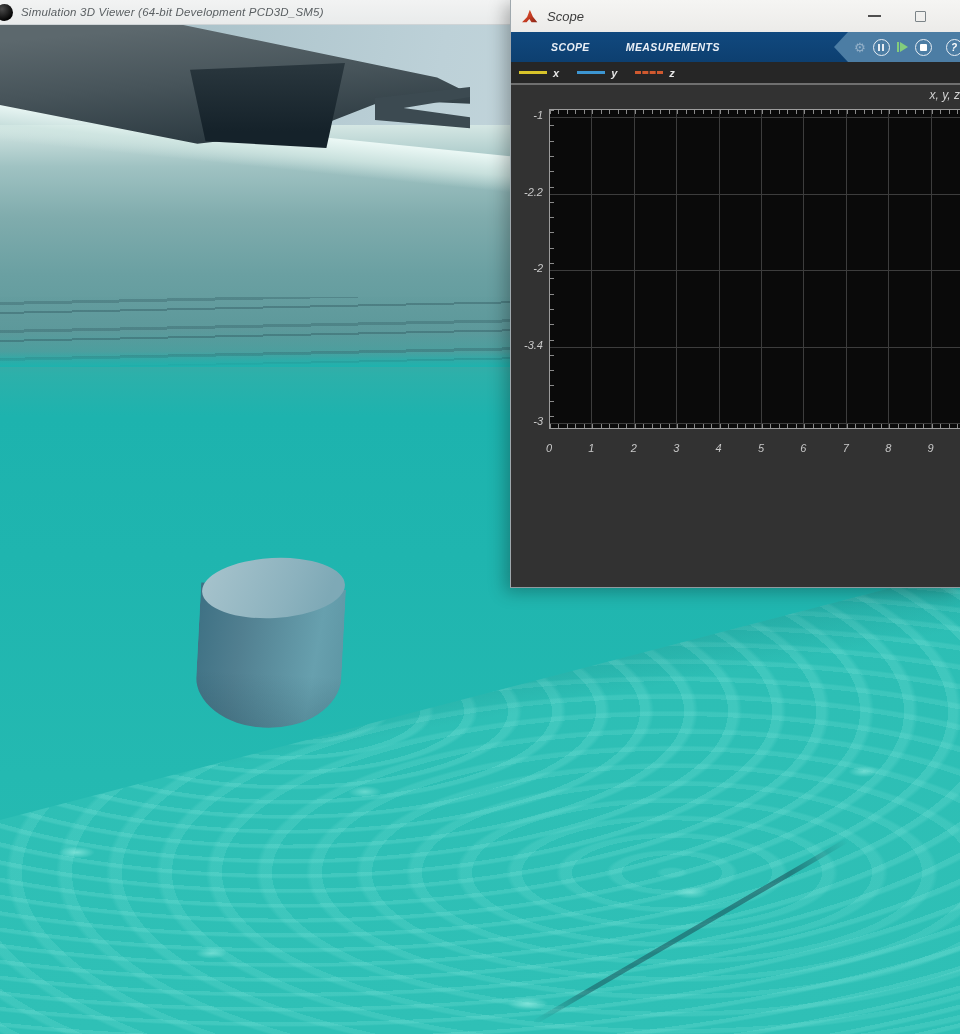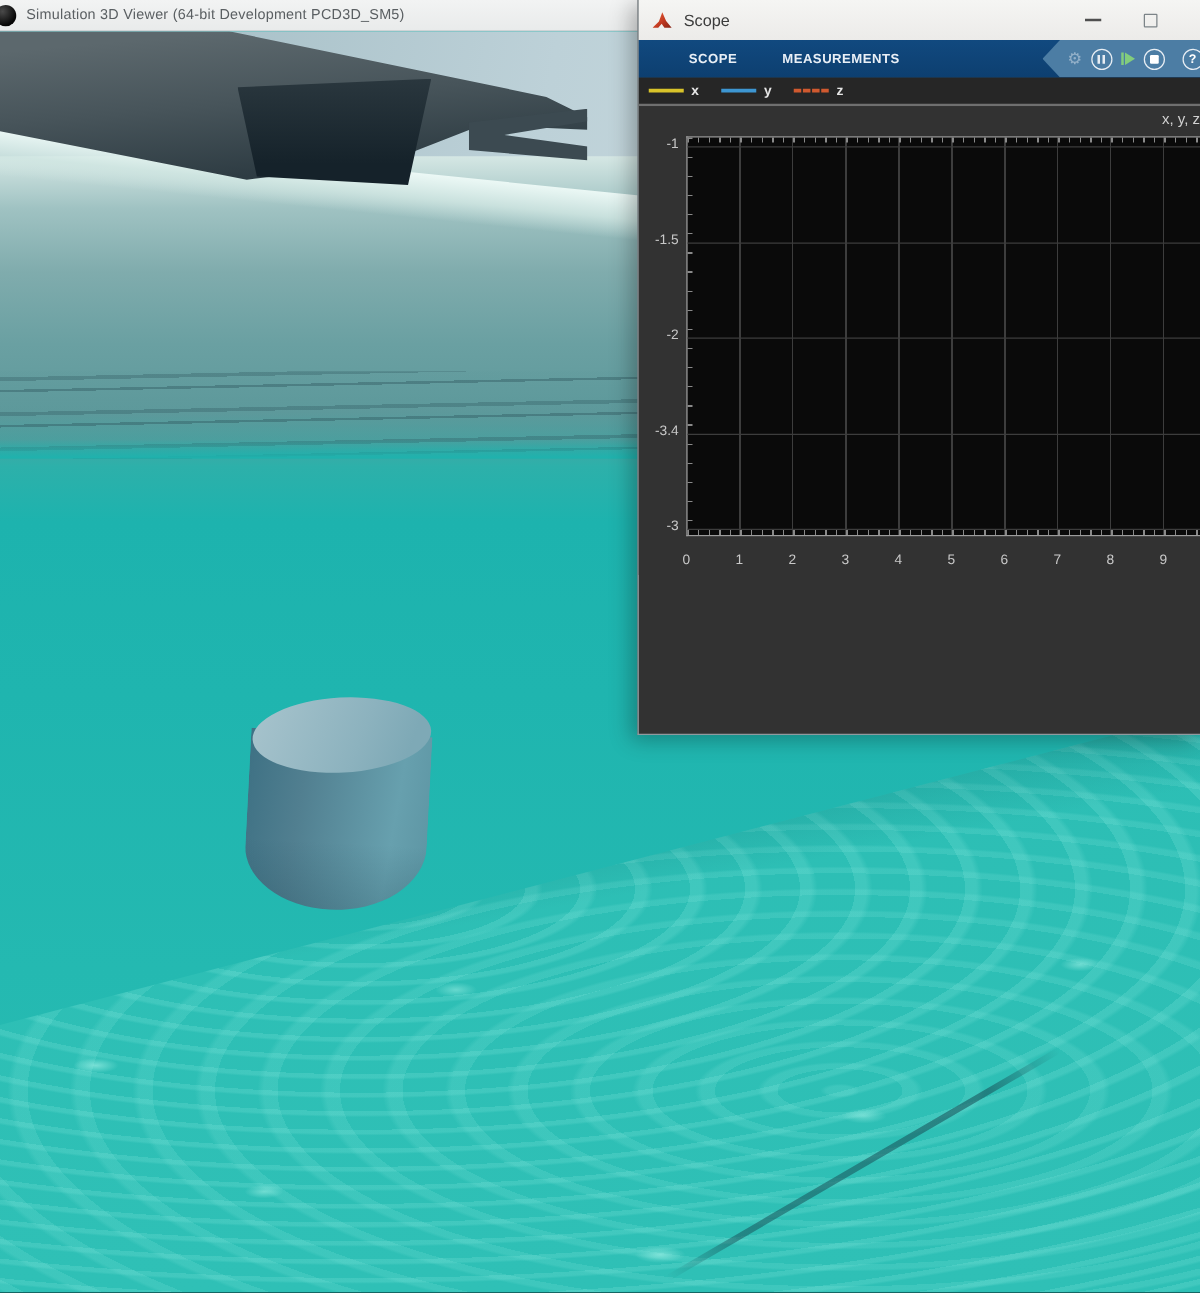--- a/index.html
+++ b/index.html
@@ -1,20 +1,21 @@
 <!DOCTYPE html>
 <html><head>
 <meta charset="utf-8">
 <style>
   html,body{margin:0;padding:0;background:#0c0c0c;}
   *{box-sizing:border-box;}
   .stage{
     position:relative;width:960px;height:1034px;overflow:hidden;
     font-family:"Liberation Sans","DejaVu Sans",sans-serif;
     background:#1db3ae;
+    font-style:italic;
   }
   
   .viewer-titlebar{
     position:absolute;left:0;top:0;width:100%;height:25px;
     background:linear-gradient(#f2f3f3,#e9ebeb);
     border-bottom:1px solid #cfd4d6;
     display:flex;align-items:center;z-index:2;
   }
   .ue-icon{
     width:17px;height:17px;border-radius:50%;
@@ -278,21 +279,21 @@
         <div>
             <div class="hgrid" style="--i: 0;"></div>
             <div class="hgrid" style="--i: 1;"></div>
             <div class="hgrid" style="--i: 2;"></div>
             <div class="hgrid" style="--i: 3;"></div>
             <div class="hgrid" style="--i: 4;"></div>
           </div>
       </div>
       <div>
           <span class="ytick" style="--i: 0;">-1</span>
-          <span class="ytick" style="--i: 1;">-1.5</span>
+          <span class="ytick" style="--i: 1;">-2.2</span>
           <span class="ytick" style="--i: 2;">-2</span>
           <span class="ytick" style="--i: 3;">-3.4</span>
           <span class="ytick" style="--i: 4;">-3</span>
         </div>
       <div>
           <span class="xtick" style="--i: 0;">0</span>
           <span class="xtick" style="--i: 1;">1</span>
           <span class="xtick" style="--i: 2;">2</span>
           <span class="xtick" style="--i: 3;">3</span>
           <span class="xtick" style="--i: 4;">4</span>

